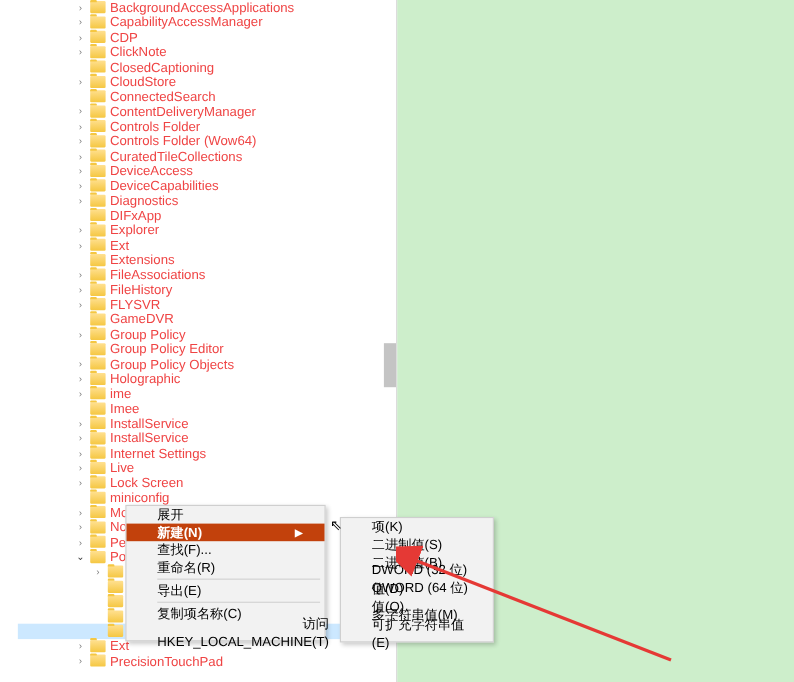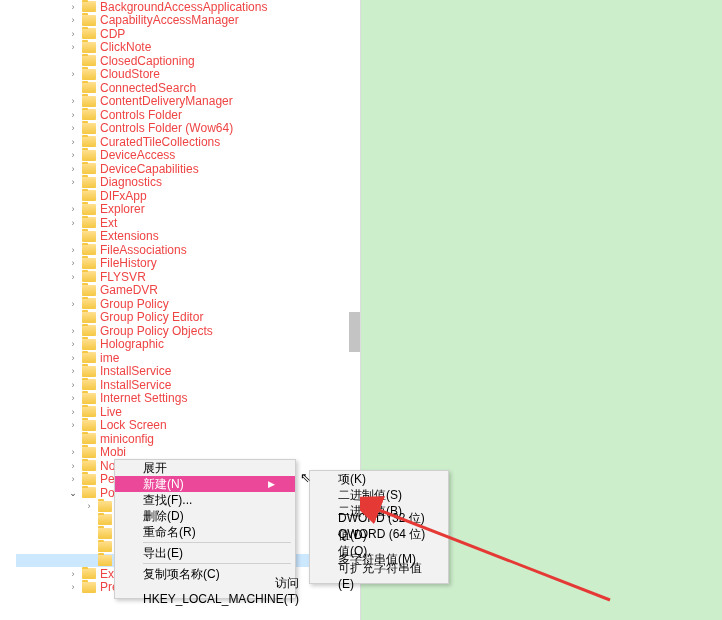--- a/index.html
+++ b/index.html
@@ -91,22 +91,23 @@
     .menu-item {
       display: flex;
       align-items: center;
       justify-content: space-between;
       padding: 2px 20px 2px 28px;
       height: 16px;
       cursor: default;
       position: relative;
     }
     .menu-item:hover, .menu-item.highlighted {
-      background: #ec4899;
+      background: #c2410c;
       color: #ffffff;
+      font-weight: bold;
     }
     .menu-sep {
       height: 1px;
       background: #d0d0d0;
       margin: 2px 4px 2px 28px;
     }
     .menu-arrow {
       font-size: 9px;
       color: #555;
     }
@@ -281,20 +282,25 @@
           <span class="expand">›</span>
           <span class="folder-icon"></span>
           <span class="label">Holographic</span>
         </li>
         <li class="tree-item indent-1">
           <span class="expand">›</span>
           <span class="folder-icon"></span>
           <span class="label">ime</span>
         </li>
         <li class="tree-item indent-1">
+          <span class="expand"></span>
+          <span class="folder-icon"></span>
+          <span class="label">Imee</span>
+        </li>
+        <li class="tree-item indent-1">
           <span class="expand">›</span>
           <span class="folder-icon"></span>
           <span class="label">InstallService</span>
         </li>
         <li class="tree-item indent-1">
           <span class="expand">›</span>
           <span class="folder-icon"></span>
           <span class="label">InstallService</span>
         </li>
         <li class="tree-item indent-1">
@@ -381,23 +387,20 @@
 <div class="context-menu" id="ctx-main">
     <div class="menu-item">
       <span>展开</span>
     </div>
     <div class="menu-item highlighted">
       <span>新建(N)</span>
       <span class="menu-arrow">▶</span>
     </div>
     <div class="menu-item">
       <span>查找(F)...</span>
-    </div>
-    <div class="menu-item">
-      <span>删除(D)</span>
     </div>
     <div class="menu-item">
       <span>重命名(R)</span>
     </div>
     <div class="menu-sep"></div>
     <div class="menu-item">
       <span>导出(E)</span>
     </div>
     <div class="menu-sep"></div>
     <div class="menu-item">

